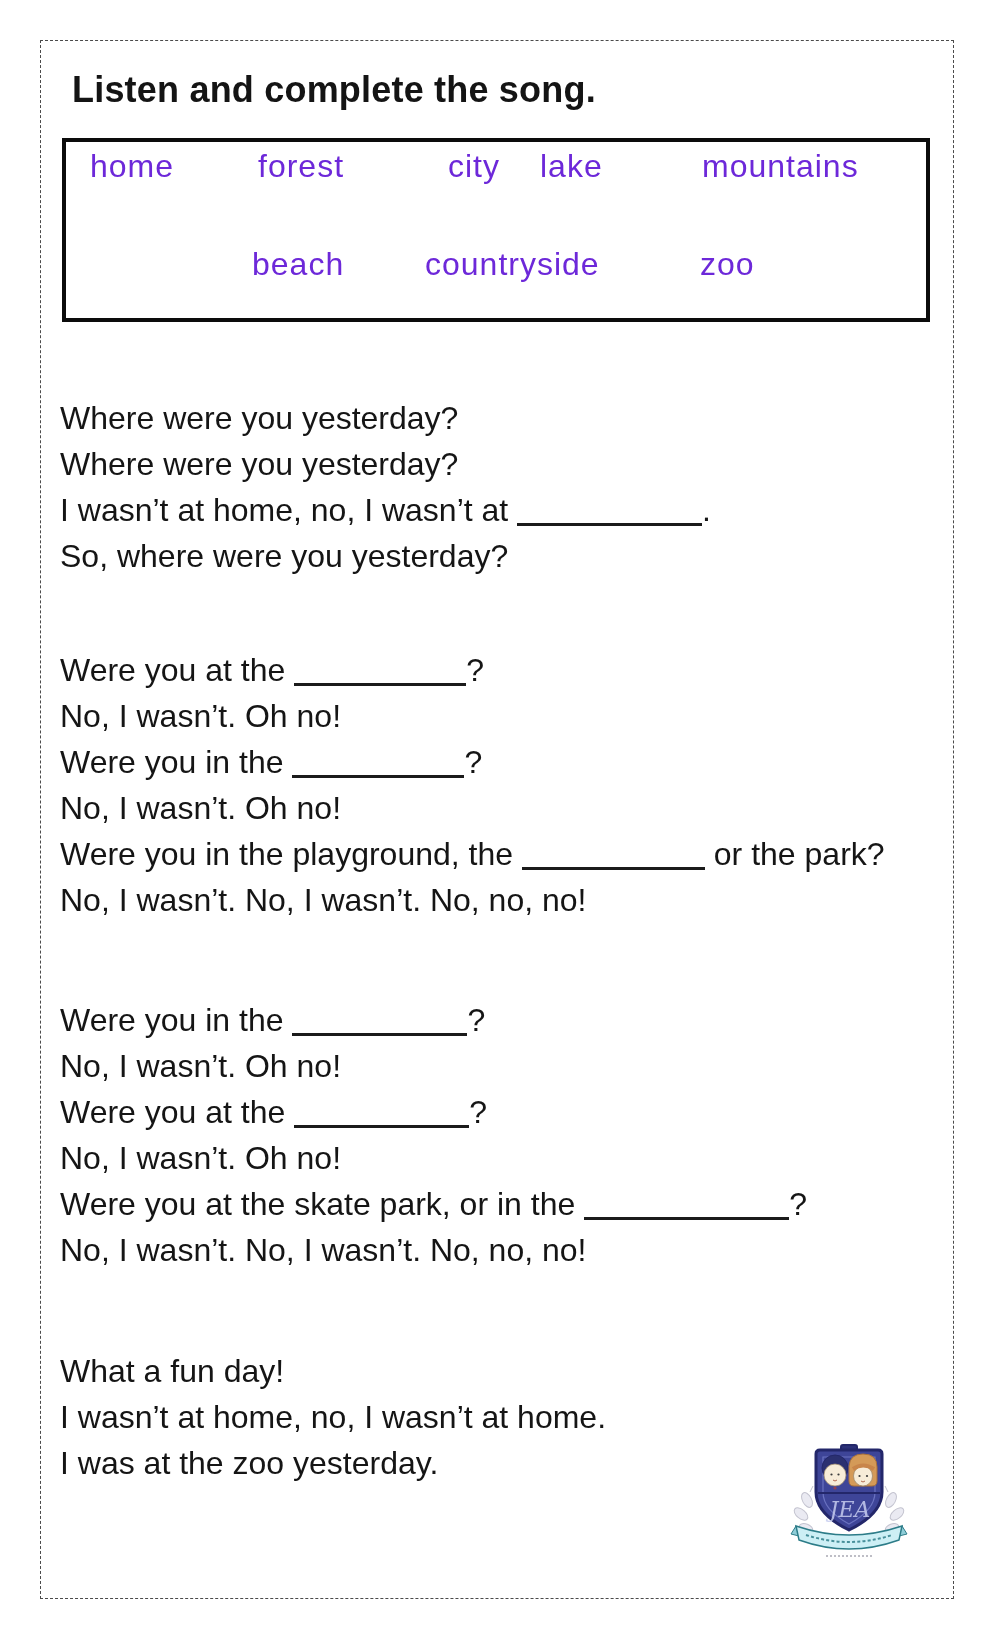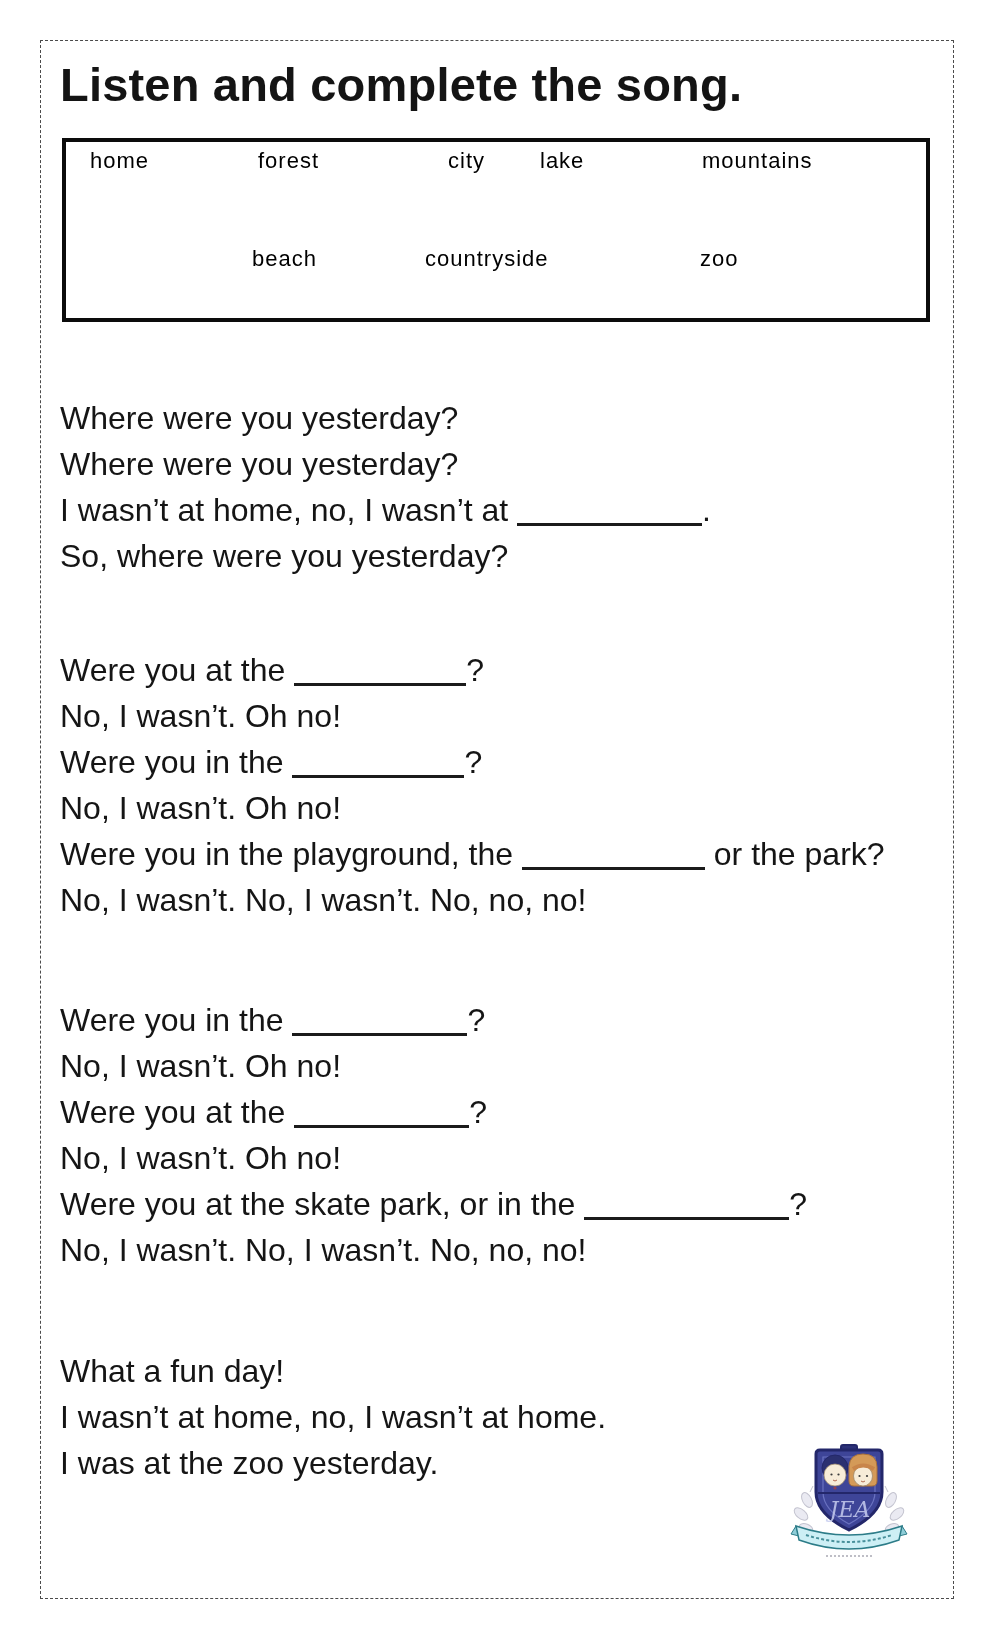--- a/index.html
+++ b/index.html
@@ -15,40 +15,40 @@
     position:absolute;
     left:40px;top:40px;
     width:914px;height:1559px;
     border:1.5px dashed #4a4a4a;
     box-sizing:border-box;
     pointer-events:none;
   }
   .title{
     position:absolute;
     left:60px;top:57px;
-    margin:0;
-    font-size:47px;
+    margin:12px;
+    font-size:36px;
     font-weight:600;
     letter-spacing:0.2px;
     color:#141414;
   }
   .word-bank{
     position:absolute;
     left:62px;top:138px;
     width:868px;height:184px;
     border:4px solid #0c0c0c;
     box-sizing:border-box;
     background:#ffffff;
   }
   .bank-word{
     position:absolute;
-    font-size:22px;
+    font-size:32px;
     font-weight:300;
     letter-spacing:1px;
-    color:#000000;
+    color:#6d28d9;
     white-space:pre;
   }
   .verse{
     position:absolute;
     left:60px;
     width:880px;
     font-size:32px;
     line-height:46px;
     color:#151515;
     white-space:nowrap;

